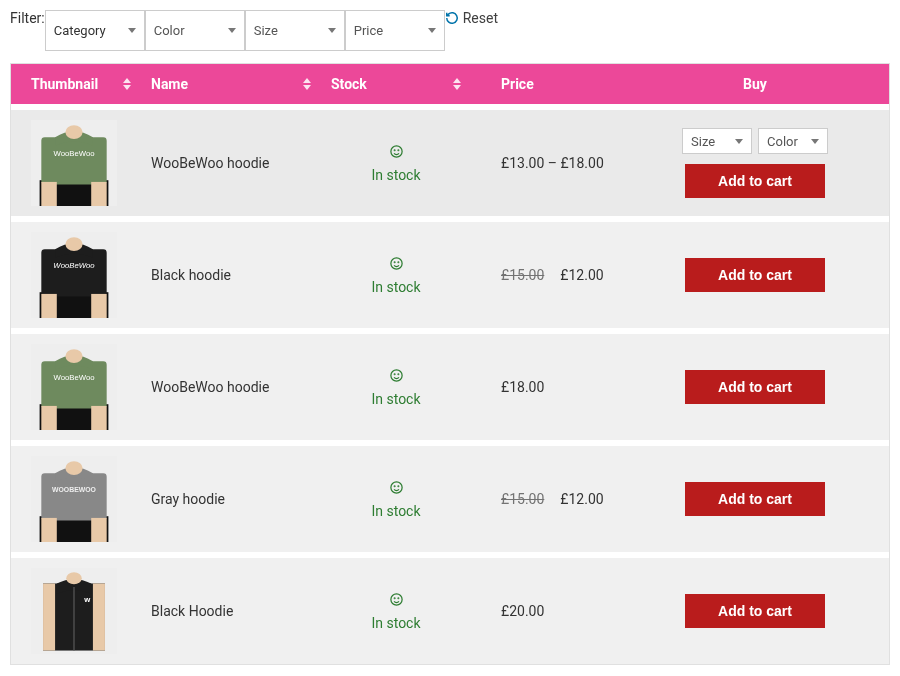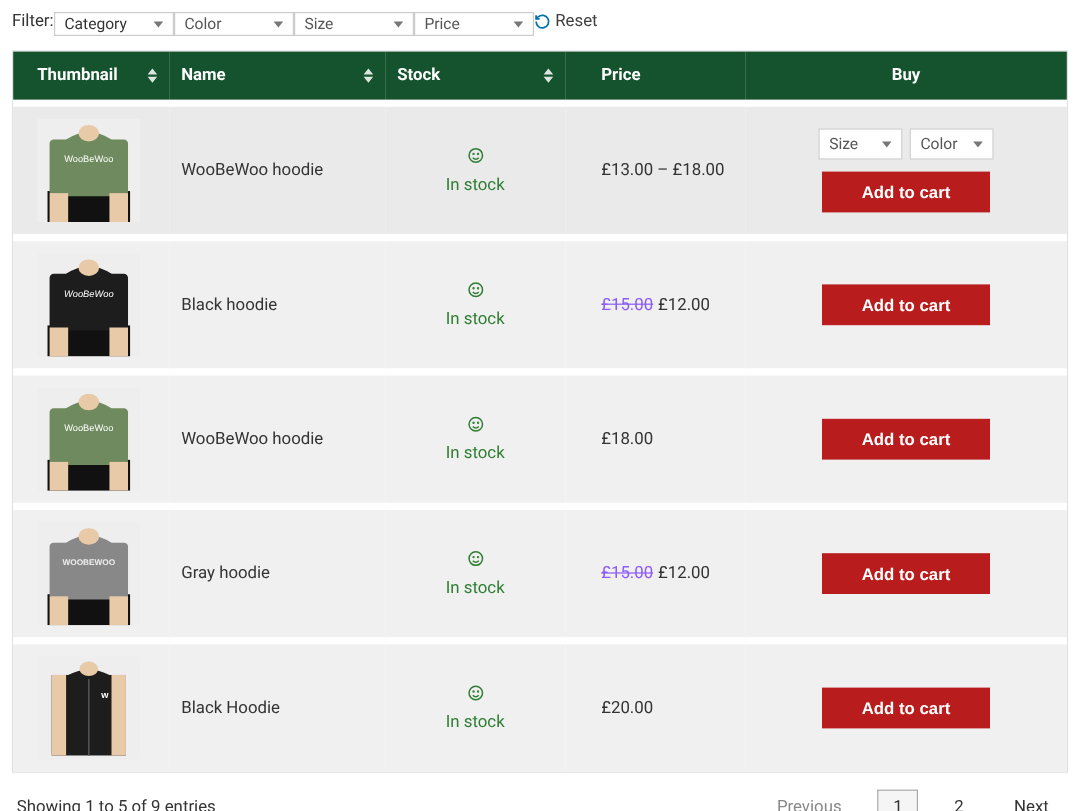--- a/index.html
+++ b/index.html
@@ -16,21 +16,21 @@
     align-items: flex-start;
     margin-bottom: 12px;
   }
   .filter-label { font-size: 14px; color: #333; }
   .filter-select {
     display: inline-flex;
     align-items: center;
     justify-content: space-between;
     border: 1px solid #ccc;
     background: #fff;
-    height: 20px;
+    height: 41px;
     padding: 0 8px;
     font-size: 13px;
     color: #555;
     cursor: pointer;
     min-width: 100px;
   }
   .filter-select.cat { color: #333; }
   .caret {
     width: 0; height: 0;
     border-left: 4px solid transparent;
@@ -47,21 +47,21 @@
     font-size: 14px;
   }
   .reset-link svg { width: 14px; height: 14px; }
   table.product-table {
     width: 100%;
     border-collapse: separate;
     border-spacing: 0;
     border: 1px solid #e0e0e0;
   }
   table.product-table thead th {
-    background: #14532d;
+    background: #ec4899;
     color: #fff;
     font-weight: 700;
     font-size: 14px;
     padding: 12px 10px;
     text-align: left;
     position: relative;
   }
   .th-thumb { width: 130px; padding-left: 20px !important; }
   .th-name  { width: 180px; }
   .th-stock { width: 150px; text-align: left; }
@@ -94,21 +94,21 @@
   .td-thumb { width: 130px; padding-left:20px;}
   .thumb {
     width: 86px; height: 86px;
     display: block;
   }
   .td-name { width: 180px; color:#333; }
   .td-stock { width: 150px; color: #2e7d32; }
   .stock-wrap { display:flex; align-items:center; justify-content:center; gap:5px;flex-direction:column;}
   .stock-wrap svg { width:15px; height:15px; }
   .td-price { width: 150px; text-align:left; padding-left:30px !important; color:#333;}
-  .strike { text-decoration: line-through; color:#8b5cf6; margin-right:4px;}
+  .strike { text-decoration: line-through; color:#737373; margin-right:16px;}
   .td-buy { text-align: center; }
   .buy-inner { display:flex; flex-direction:column; align-items:center; gap:10px; padding:4px 0;}
   .variant-row { display:flex; gap:6px; justify-content:center;}
   .variant-select {
     display:inline-flex; align-items:center; justify-content:space-between;
     border:1px solid #ccc; background:#fff;
     height:26px; padding:0 8px; font-size:13px; color:#555;
     min-width:70px; cursor:pointer;
   }
   .add-btn {

